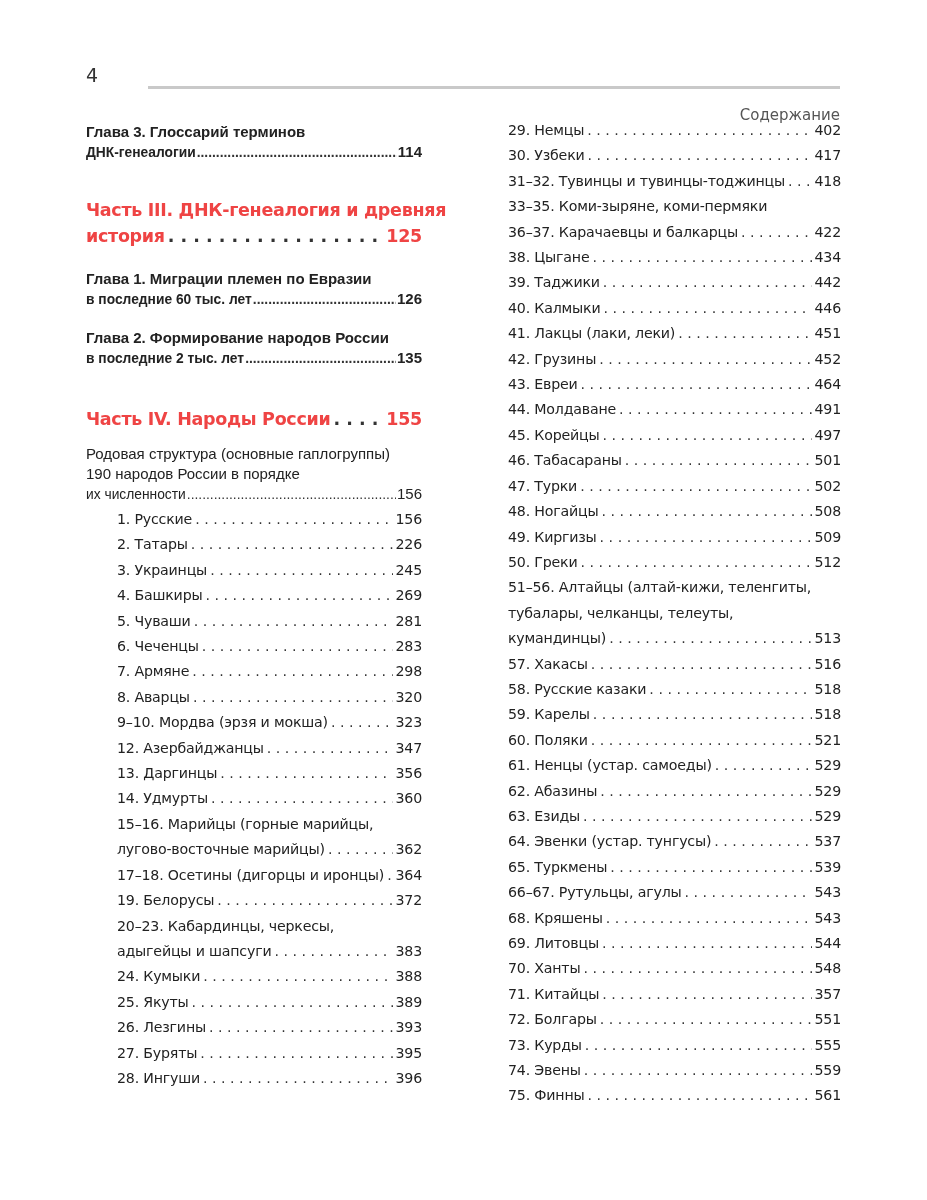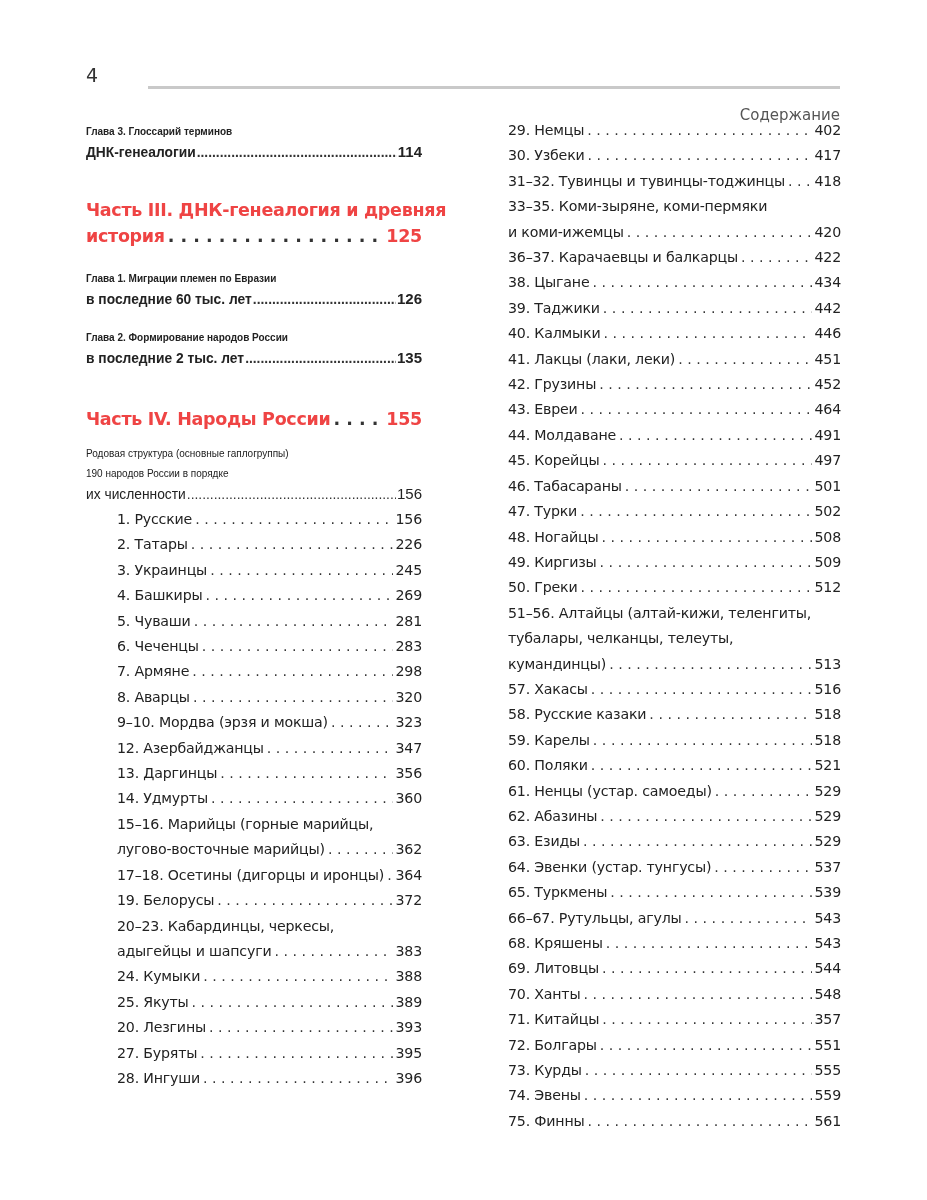--- a/index.html
+++ b/index.html
@@ -15,21 +15,21 @@
 
   .row { display:flex; align-items:baseline; font-size:14.2px; line-height:25.4px; white-space:nowrap; letter-spacing:-0.2px; }
   .row .t { flex:0 0 auto; }
   .row .dots { flex:1 1 auto; overflow:hidden; margin:0 3px; color:#333; letter-spacing:2.4px; }
   .row .dots::before { content:". . . . . . . . . . . . . . . . . . . . . . . . . . . . . . . . . . . . . . . . . . . . . . . . . . . . . . . . . . . . . . . . . . . . . . . . . . . . . ."; letter-spacing:0; }
   .row .p { flex:0 0 auto; }
   .line1 { font-size:14.2px; line-height:25.4px; white-space:nowrap; letter-spacing:-0.2px; }
   .indent { padding-left:31px; }
 
   .chap { font-family:"Liberation Sans", sans-serif; font-size:13.8px; font-weight:bold; color:#222; }
-  .chap .line1 { font-family:"Liberation Sans", sans-serif; font-size:10px; line-height:20px; letter-spacing:0; }
+  .chap .line1 { font-family:"Liberation Sans", sans-serif; font-size:15px; line-height:20px; letter-spacing:0; }
   .chap .row { font-family:"Liberation Sans", sans-serif; font-size:13.8px; line-height:20px; letter-spacing:0; }
   .chap .row .dots { margin:0 1px; letter-spacing:0; }
   .chap .row .dots::before { content:"..................................................................................................................."; letter-spacing:0; }
   .chap .row .p { font-size:15px; }
   .chap .lbl { font-weight:bold; }
 
   .part { font-size:17.5px; font-weight:bold; color:#ef4444; }
   .part .line1 { font-size:17.5px; line-height:26px; letter-spacing:-0.3px; }
   .part .row { font-size:17.5px; line-height:26px; letter-spacing:-0.3px; }
   .part .row .dots { letter-spacing:3px; }
@@ -188,21 +188,21 @@
         <span class="t">24. Кумыки</span>
         <span class="dots"></span>
         <span class="p">388</span>
       </div>
     <div class="row">
         <span class="t">25. Якуты</span>
         <span class="dots"></span>
         <span class="p">389</span>
       </div>
     <div class="row">
-        <span class="t">20. Лезгины</span>
+        <span class="t">26. Лезгины</span>
         <span class="dots"></span>
         <span class="p">393</span>
       </div>
     <div class="row">
         <span class="t">27. Буряты</span>
         <span class="dots"></span>
         <span class="p">395</span>
       </div>
     <div class="row">
         <span class="t">28. Ингуши</span>
@@ -223,25 +223,20 @@
       <span class="dots"></span>
       <span class="p">417</span>
     </div>
   <div class="row">
       <span class="t">31–32. Тувинцы и тувинцы-тоджинцы</span>
       <span class="dots"></span>
       <span class="p">418</span>
     </div>
   <div>
     <div class="line1">33–35. Коми-зыряне, коми-пермяки</div>
-    <div class="row">
-        <span class="t">и коми-ижемцы</span>
-        <span class="dots"></span>
-        <span class="p">420</span>
-      </div>
   </div>
   <div class="row">
       <span class="t">36–37. Карачаевцы и балкарцы</span>
       <span class="dots"></span>
       <span class="p">422</span>
     </div>
   <div class="row">
       <span class="t">38. Цыгане</span>
       <span class="dots"></span>
       <span class="p">434</span>

